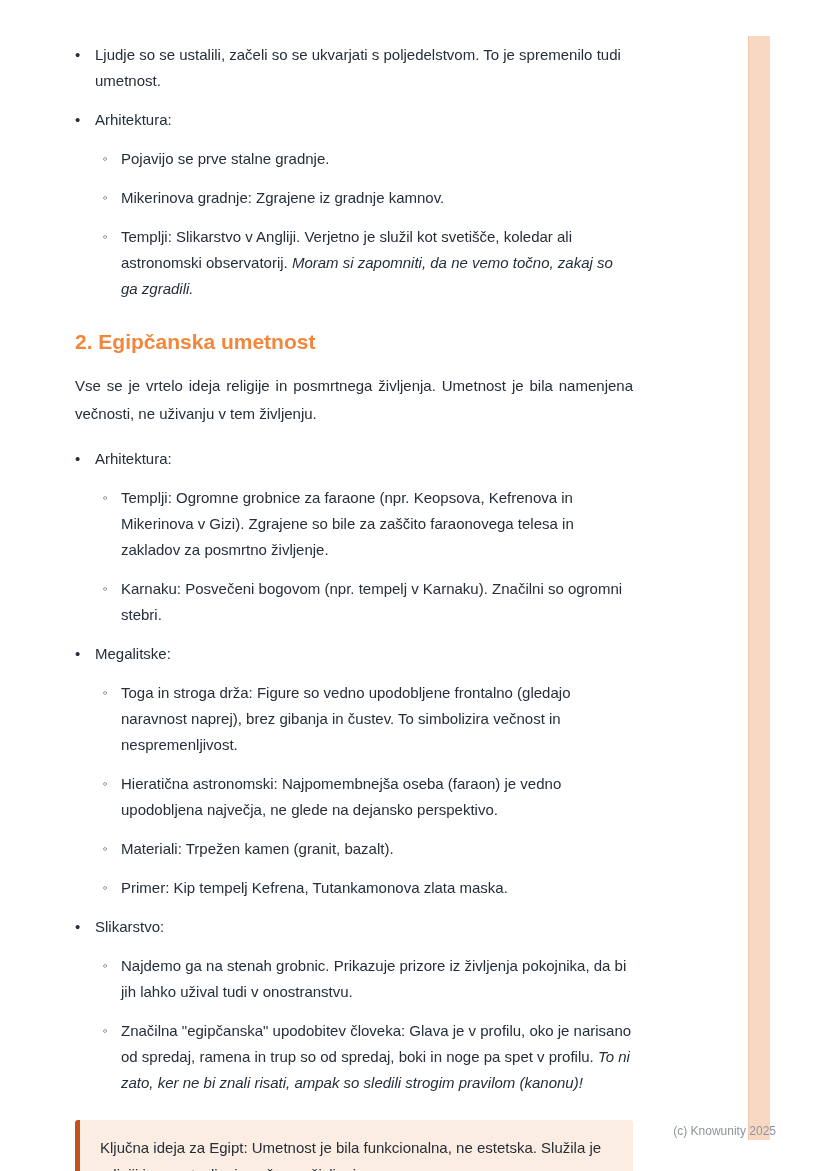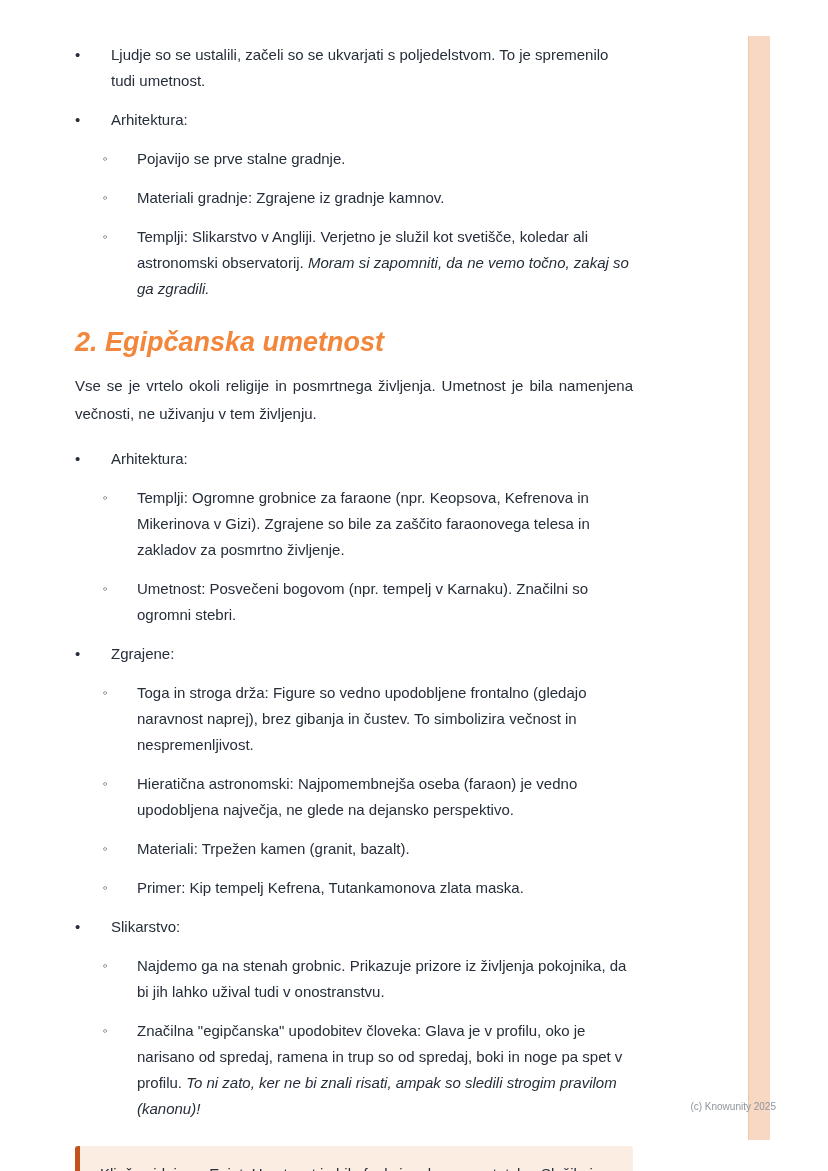--- a/index.html
+++ b/index.html
@@ -22,48 +22,47 @@
   }
   .content {
     position:absolute;
     left:75px; top:42px;
     width:558px;
   }
   .li { display:flex; margin-bottom:13px; }
   .li .marker { flex:0 0 20px; }
   .li.l2 { margin-left:28px; }
   .li.l2 .marker { flex:0 0 18px; font-size:13px; }
-  .li .txt { flex:1 1 auto;margin-left:16px; }
+  .li .txt { flex:1 1 auto; }
   .b { font-weight:400; }
   .i { font-style:italic; }
   .heading {
     margin:26px 0 16px 0;
-    font-size:27px;
+    font-size:21px;
     line-height:28px;
     font-weight:700;
     color:#f2863b;
-    font-style:italic;
   }
   .para {
     margin:0 0 18px 0;
     line-height:28px;
     text-align:justify;
   }
   .callout {
     margin-top:24px;
     background:#fbede2;
     border-left:5px solid #c2531d;
     border-radius:3px;
     padding:14px 20px;
     line-height:27px;
   }
   .footer {
     position:absolute;
-    top:1100px; right:52px;
-    font-size:10px;
+    top:1124px; right:52px;
+    font-size:12px;
     line-height:14px;
     color:#8e949c;
     z-index:2;
   }
 </style>
 </head>
 <body>
 
 <div class="page">
 
@@ -79,50 +78,50 @@
       <div class="li l1">
         <span class="marker">•</span>
         <div class="txt"><span class="b">Arhitektura:</span></div>
       </div>
       <div class="li l2">
         <span class="marker">◦</span>
         <div class="txt"><span>Pojavijo se prve stalne gradnje.</span></div>
       </div>
       <div class="li l2">
         <span class="marker">◦</span>
-        <div class="txt"><span class="b">Materiali gradnje:</span><span> Zgrajene iz gradnje kamnov.</span></div>
+        <div class="txt"><span class="b">Mikerinova gradnje:</span><span> Zgrajene iz gradnje kamnov.</span></div>
       </div>
       <div class="li l2">
         <span class="marker">◦</span>
         <div class="txt"><span>Templji: </span><span class="b">Slikarstvo</span><span> v Angliji. Verjetno je služil kot svetišče, koledar ali astronomski observatorij. </span><span class="i">Moram si zapomniti, da ne vemo točno, zakaj so ga zgradili.</span></div>
       </div>
     </div>
 
     <h2 class="heading">2. Egipčanska umetnost</h2>
 
-    <p class="para"><span>Vse se je vrtelo okoli </span><span class="b">religije in posmrtnega življenja</span><span>. Umetnost je bila namenjena večnosti, ne uživanju v tem življenju.</span></p>
+    <p class="para"><span>Vse se je vrtelo ideja </span><span class="b">religije in posmrtnega življenja</span><span>. Umetnost je bila namenjena večnosti, ne uživanju v tem življenju.</span></p>
 
     <div>
 
       <div class="li l1">
         <span class="marker">•</span>
         <div class="txt"><span class="b">Arhitektura:</span></div>
       </div>
       <div class="li l2">
         <span class="marker">◦</span>
         <div class="txt"><span class="b">Templji:</span><span> Ogromne grobnice za faraone (npr. Keopsova, Kefrenova in Mikerinova v Gizi). Zgrajene so bile za zaščito faraonovega telesa in zakladov za posmrtno življenje.</span></div>
       </div>
       <div class="li l2">
         <span class="marker">◦</span>
-        <div class="txt"><span class="b">Umetnost:</span><span> Posvečeni bogovom (npr. tempelj v Karnaku). Značilni so ogromni stebri.</span></div>
+        <div class="txt"><span class="b">Karnaku:</span><span> Posvečeni bogovom (npr. tempelj v Karnaku). Značilni so ogromni stebri.</span></div>
       </div>
 
       <div class="li l1">
         <span class="marker">•</span>
-        <div class="txt"><span class="b">Zgrajene:</span></div>
+        <div class="txt"><span class="b">Megalitske:</span></div>
       </div>
       <div class="li l2">
         <span class="marker">◦</span>
         <div class="txt"><span class="b">Toga in stroga drža:</span><span> Figure so vedno upodobljene frontalno (gledajo naravnost naprej), brez gibanja in čustev. To simbolizira večnost in nespremenljivost.</span></div>
       </div>
       <div class="li l2">
         <span class="marker">◦</span>
         <div class="txt"><span class="b">Hieratična astronomski:</span><span> Najpomembnejša oseba (faraon) je vedno upodobljena največja, ne glede na dejansko perspektivo.</span></div>
       </div>
       <div class="li l2">

